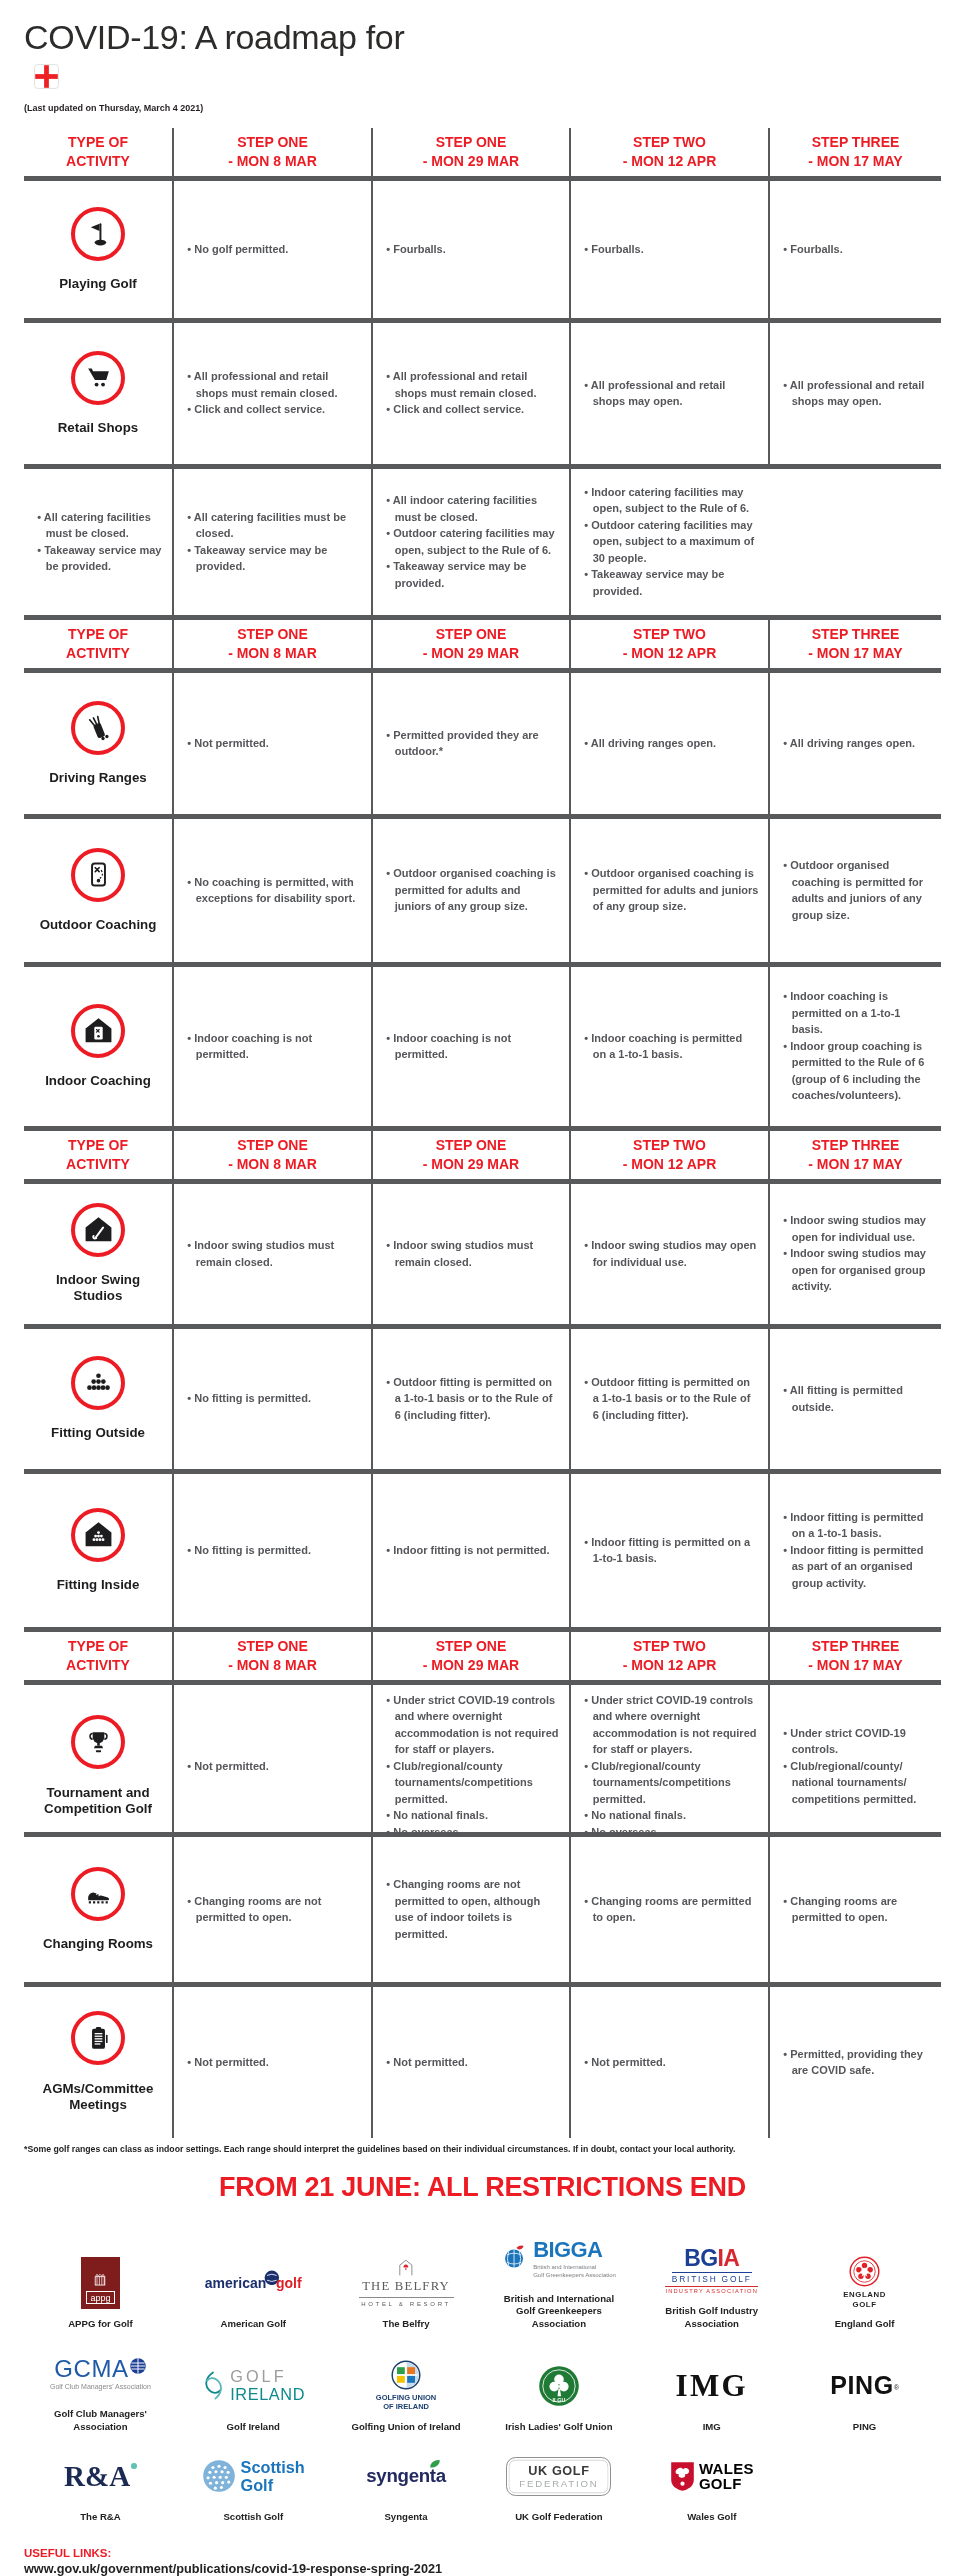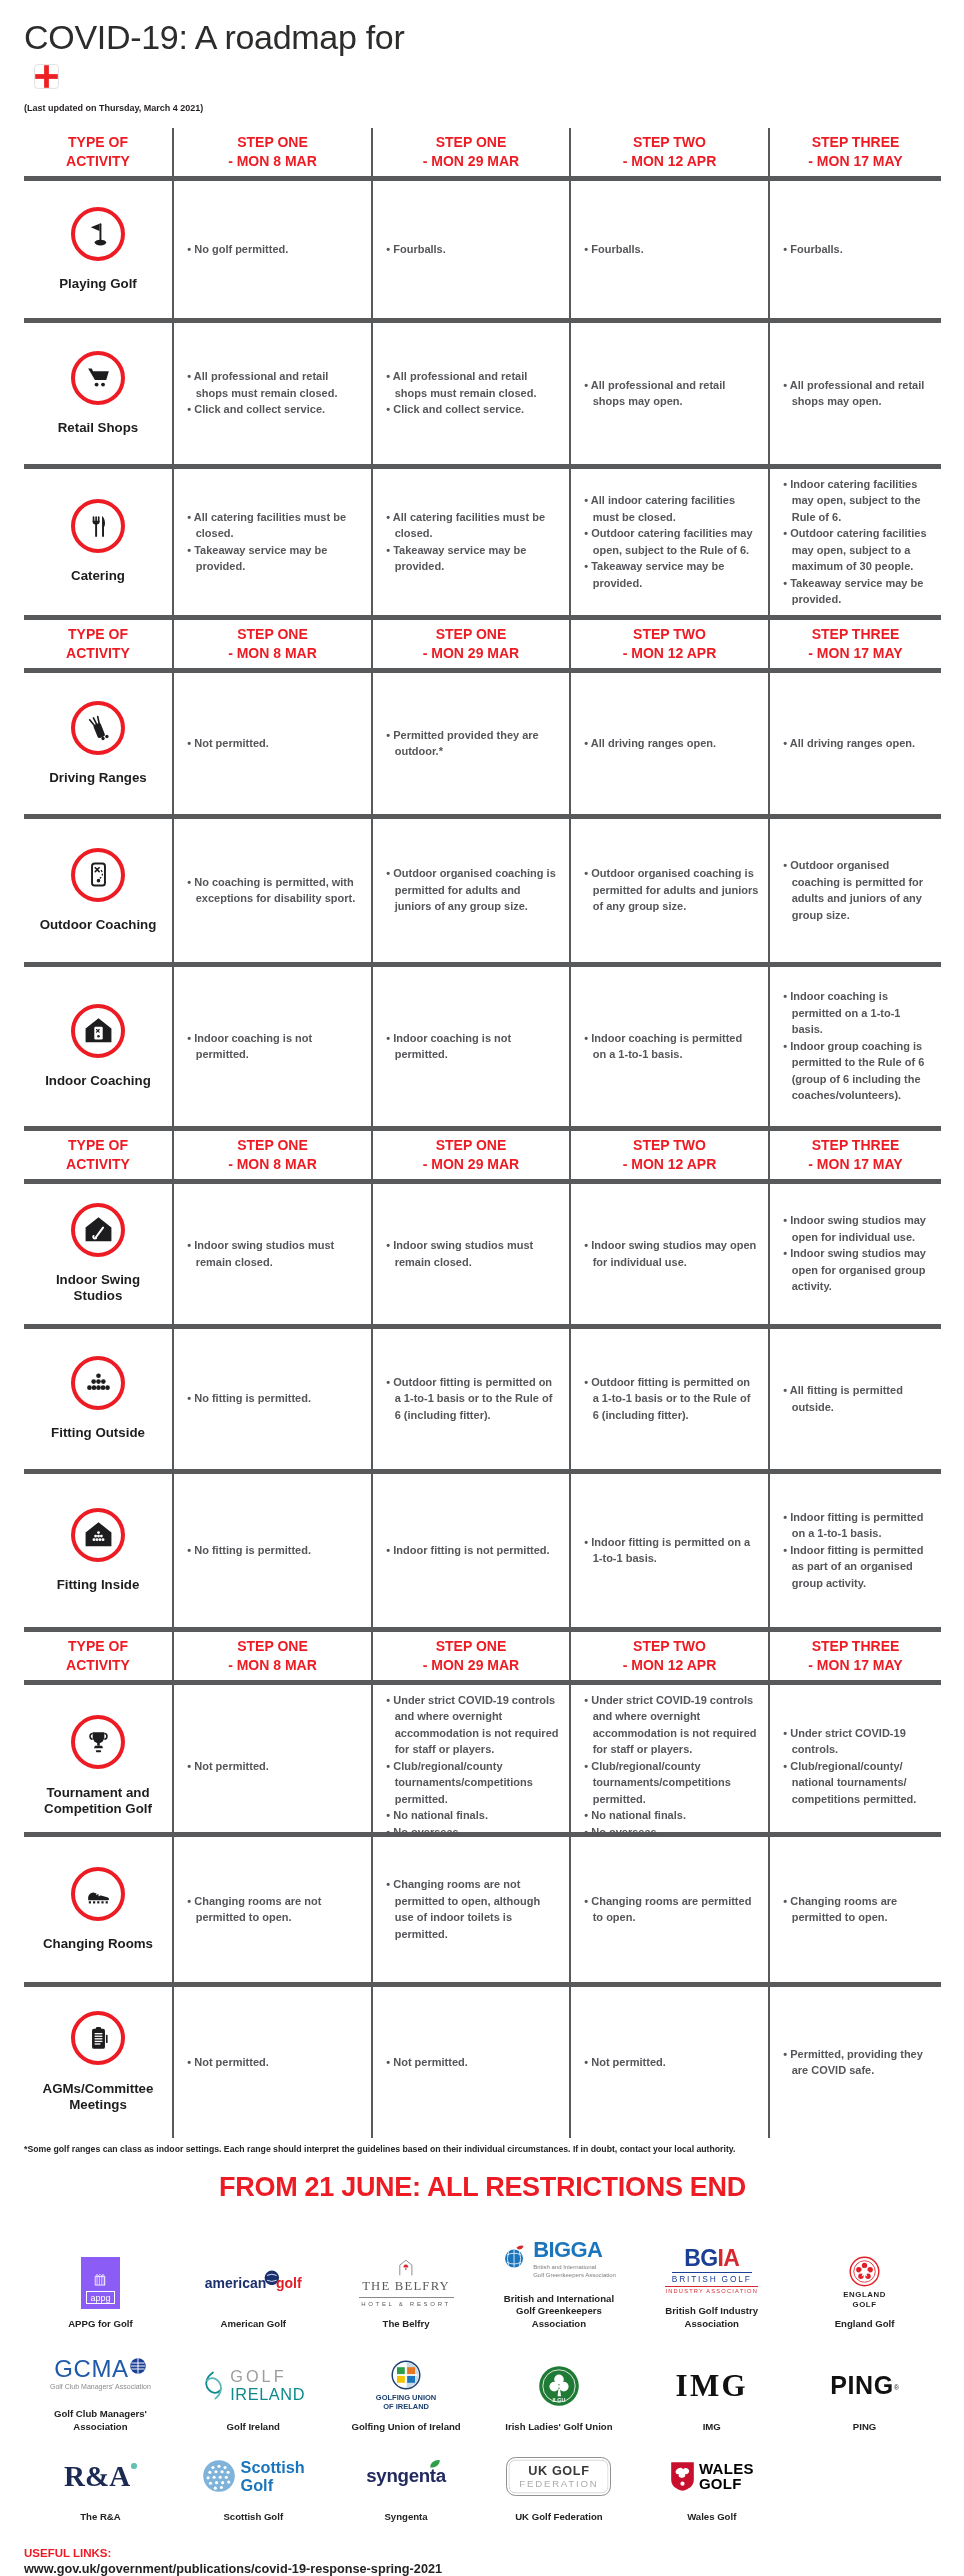--- a/index.html
+++ b/index.html
@@ -37,21 +37,21 @@
   .links { margin-top: 24px; }
   .links-label { color: #ed1c24; font-weight: bold; font-size: 11.5px; }
   .links-url { font-size: 12.7px; font-weight: bold; margin-top: 3px; color: #232323; }
 
   
   .logos { display: grid; grid-template-columns: repeat(6, 1fr); row-gap: 15.7px; margin-top: 28px; }
   .logo-cell { display: flex; flex-direction: column; align-items: center; justify-content: flex-end; }
   .logo-art { height: 55px; display: flex; align-items: center; justify-content: center; }
   .logo-caption { font-size: 9.6px; font-weight: bold; text-align: center; line-height: 1.3; margin-top: 7.2px; max-width: 130px; color: #232323; }
 
-  .l-appg { width: 39px; height: 52px; background: #8b5cf6; display: flex; flex-direction: column; align-items: center; justify-content: flex-end; padding-bottom: 4.8px; gap: 3.6px; }
+  .l-appg { width: 39px; height: 52px; background: #7f1d1d; display: flex; flex-direction: column; align-items: center; justify-content: flex-end; padding-bottom: 4.8px; gap: 3.6px; }
   .l-appg .txt { color: #fff; border: 0.9px solid #fff; padding: 0.6px 3.6px; font-size: 9px; }
   .l-ag { display: flex; align-items: center; font-size: 14px; font-weight: bold; text-align: right; }
   .l-ag .a1 { color: #1b2f6e; } .l-ag .a2 { color: #e01e26; }
   .l-ag svg { margin: -11px -3.6px 0 -2.4px; }
   .l-belfry { display: flex; flex-direction: column; align-items: center; color: #5a5a5c; }
   .l-belfry .t1 { font-family: "Liberation Serif", serif; font-size: 12.7px; letter-spacing: 1.2px; border-bottom: 1.2px solid #8a8a8c; padding: 2.4px 3.6px 3px; }
   .l-belfry .t2 { font-size: 6px; letter-spacing: 2.7px; margin-top: 3.6px; }
   .l-bigga { display: flex; align-items: center; gap: 4.8px; }
   .l-bigga .t1 { color: #1b75bc; font-size: 22px; font-weight: bold; letter-spacing: -0.6px; }
   .l-bigga .sub { font-size: 6px; color: #7b7d80; line-height: 1.35; }
@@ -175,32 +175,20 @@
         </div>
       <div class="cell">
           <div class="bullet">All professional and retail shops may open.</div>
         </div>
       <div class="cell">
           <div class="bullet">All professional and retail shops may open.</div>
         </div>
     </div>
 
     <div class="trow h250">
-      <div class="cell act-cell">
-        <div class="icon-circle">
-          <svg width="31" height="31" viewBox="0 0 48 48" fill="#1d1d1f">
-              <rect x="15" y="8" width="2.6" height="9" rx="1.3"></rect>
-              <rect x="19" y="8" width="2.6" height="9" rx="1.3"></rect>
-              <rect x="23" y="8" width="2.6" height="9" rx="1.3"></rect>
-              <path d="M15 15h10.6v3a5 5 0 0 1-3.8 3v19h-3V21a5 5 0 0 1-3.8-3Z"></path>
-              <path d="M30 8c4 4 5.5 12 2.5 17v15h-3V8Z"></path>
-            </svg>
-        </div>
-        <div class="act-label">Catering</div>
-      </div>
       <div class="cell">
           <div class="bullet">All catering facilities must be closed.</div>
           <div class="bullet">Takeaway service may be provided.</div>
         </div>
       <div class="cell">
           <div class="bullet">All catering facilities must be closed.</div>
           <div class="bullet">Takeaway service may be provided.</div>
         </div>
       <div class="cell">
           <div class="bullet">All indoor catering facilities must be closed.</div>

